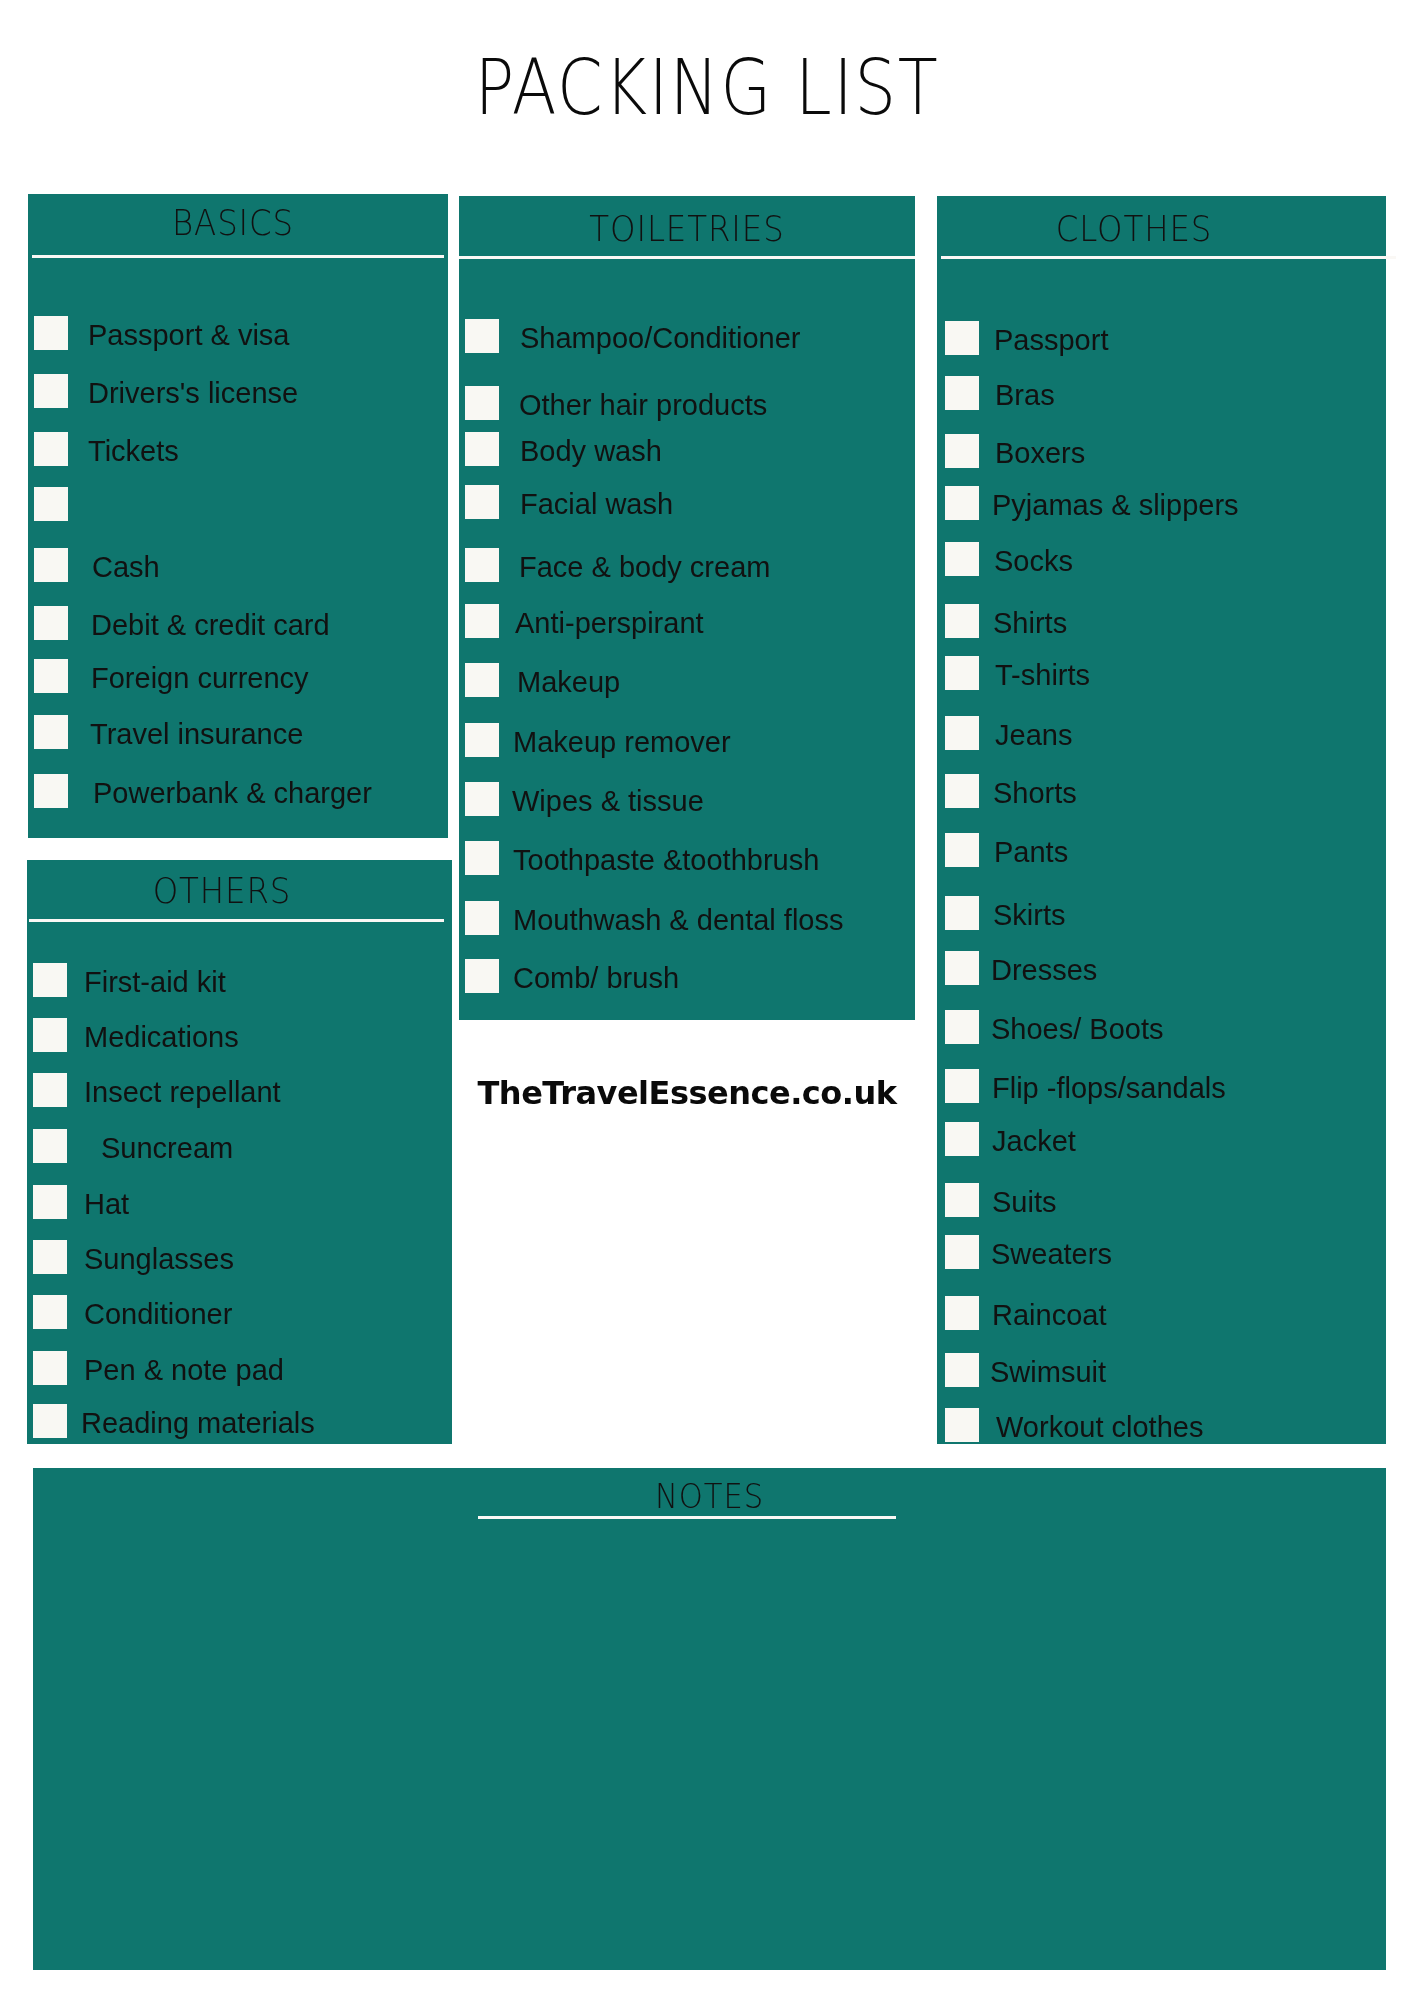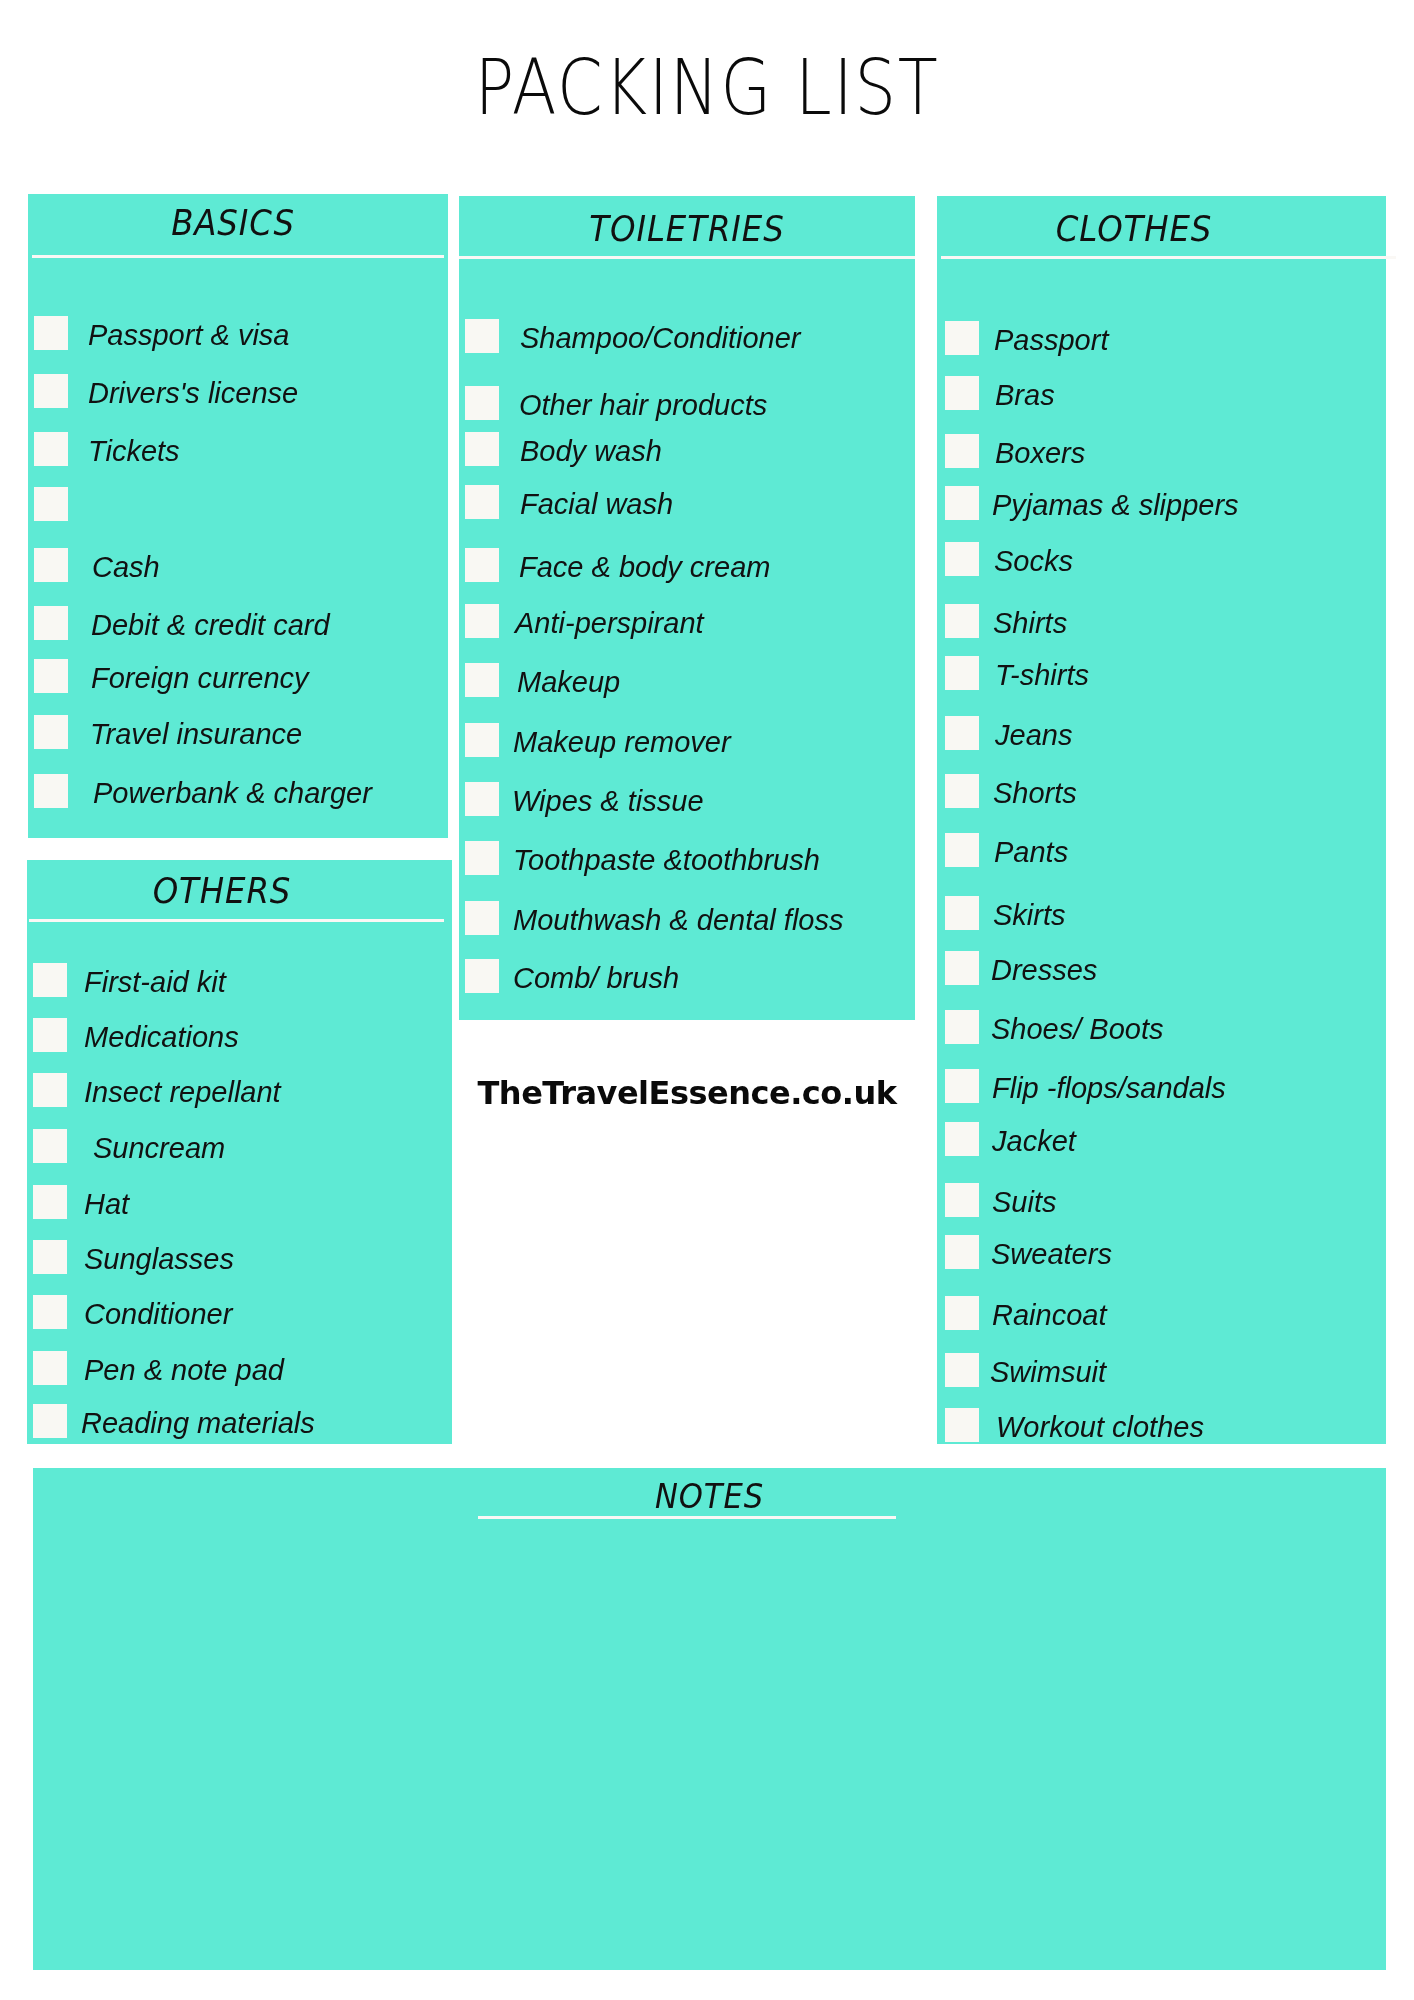--- a/index.html
+++ b/index.html
@@ -7,21 +7,21 @@
     width: 1414px; height: 2000px; position: relative; overflow: hidden;
     background: #ffffff; color: #111;
     font-family: "DejaVu Sans", sans-serif;
   }
   .title {
     position: absolute; left: 0; width: 1414px; top: 46px; text-align: center;
     font-family: "DejaVu Sans", sans-serif; font-weight: 200;
     font-size: 76px; letter-spacing: 2px; line-height: 84px; color: #0a0a0a;
     transform: scaleX(0.86);
   }
-  .panel { position: absolute; background: #5eead4; font-style: italic; }
+  .panel { position: absolute; background: #0f766e; }
   .panel-head {
     position: absolute; left: 0; right: 0; text-align: center;
     font-family: "DejaVu Sans", sans-serif; font-weight: 200;
     font-size: 36px; letter-spacing: 1px; color: #111;
     transform: scaleX(0.9);
   }
   .sep { position: absolute; height: 3px; background: #faf8f5; }
   .item { position: absolute; left: 0; right: 0; height: 40px; }
   .cb {
     position: absolute; width: 34px; height: 34px; background: #f9f8f3;
@@ -96,21 +96,21 @@
       <div class="item" style="top: 164px;">
         <span class="cb" style="left: 6px;"></span>
         <span class="lbl" style="left: 57px;">Medications</span>
       </div>
       <div class="item" style="top: 219px;">
         <span class="cb" style="left: 6px;"></span>
         <span class="lbl" style="left: 57px;">Insect repellant</span>
       </div>
       <div class="item" style="top: 275px;">
         <span class="cb" style="left: 6px;"></span>
-        <span class="lbl" style="left: 66px;">Suncream</span>
+        <span class="lbl" style="left: 74px;">Suncream</span>
       </div>
       <div class="item" style="top: 331px;">
         <span class="cb" style="left: 6px;"></span>
         <span class="lbl" style="left: 57px;">Hat</span>
       </div>
       <div class="item" style="top: 386px;">
         <span class="cb" style="left: 6px;"></span>
         <span class="lbl" style="left: 57px;">Sunglasses</span>
       </div>
       <div class="item" style="top: 441px;">

